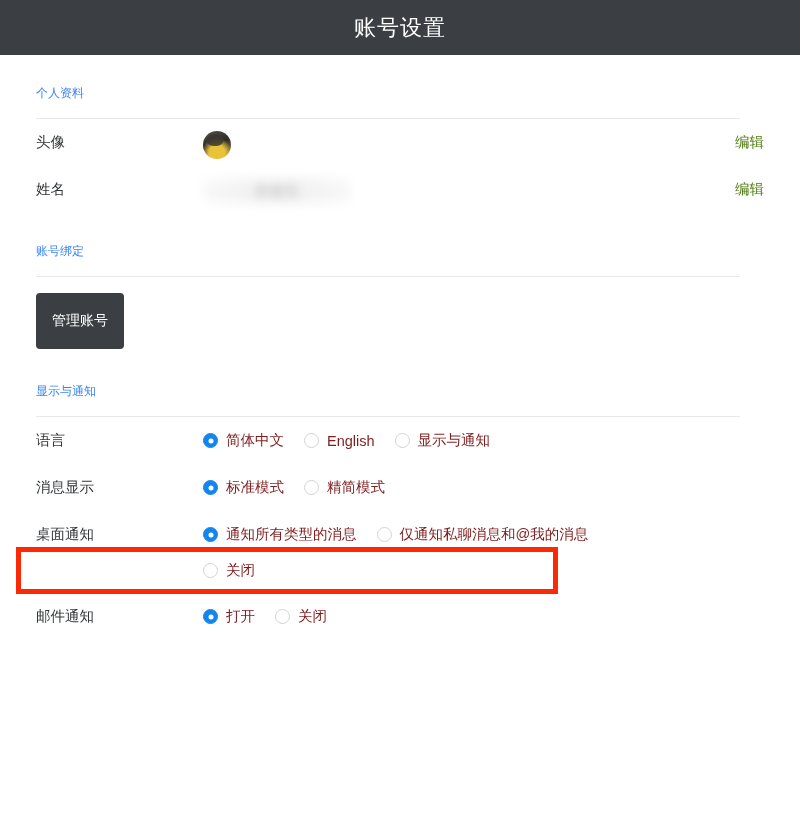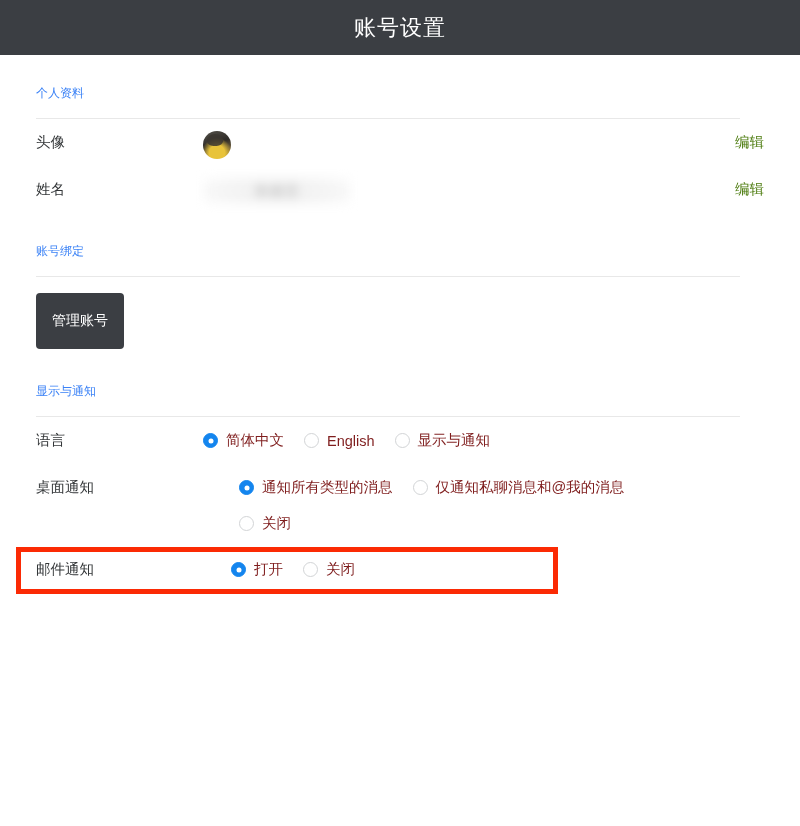--- a/index.html
+++ b/index.html
@@ -246,42 +246,57 @@
             <span class="radio-label">English</span>
           </div>
           <div class="radio-opt">
             <span class="radio-dot"></span>
             <span class="radio-label">显示与通知</span>
           </div>
         </div>
       </div>
     </div>
 
-
-    <div class="row" style="min-height:82px;gap:36px;">
+    <div class="row" style="min-height:47px;">
+      <div class="row-label">消息显示</div>
+      <div class="row-control">
+        <div class="radio-group">
+          <div class="radio-opt selected">
+            <span class="radio-dot"></span>
+            <span class="radio-label">标准模式</span>
+          </div>
+          <div class="radio-opt">
+            <span class="radio-dot"></span>
+            <span class="radio-label">精简模式</span>
+          </div>
+        </div>
+      </div>
+    </div>
+
+    <div class="row" style="min-height:82px;">
       <div class="row-label">桌面通知</div>
       <div class="row-control">
         <div class="radio-group wide">
           <div class="radio-opt selected">
             <span class="radio-dot"></span>
             <span class="radio-label">通知所有类型的消息</span>
           </div>
           <div class="radio-opt">
             <span class="radio-dot"></span>
             <span class="radio-label">仅通知私聊消息和@我的消息</span>
           </div>
           <div class="radio-opt" style="flex-basis:100%;margin-top:11px;">
             <span class="radio-dot"></span>
             <span class="radio-label">关闭</span>
           </div>
         </div>
       </div>
     </div>
 
-    <div class="row" style="min-height:47px;gap:28px;">
+    <div class="row" style="min-height:47px;">
       <div class="row-label">邮件通知</div>
       <div class="row-control">
         <div class="radio-group">
           <div class="radio-opt selected">
             <span class="radio-dot"></span>
             <span class="radio-label">打开</span>
           </div>
           <div class="radio-opt">
             <span class="radio-dot"></span>
             <span class="radio-label">关闭</span>

